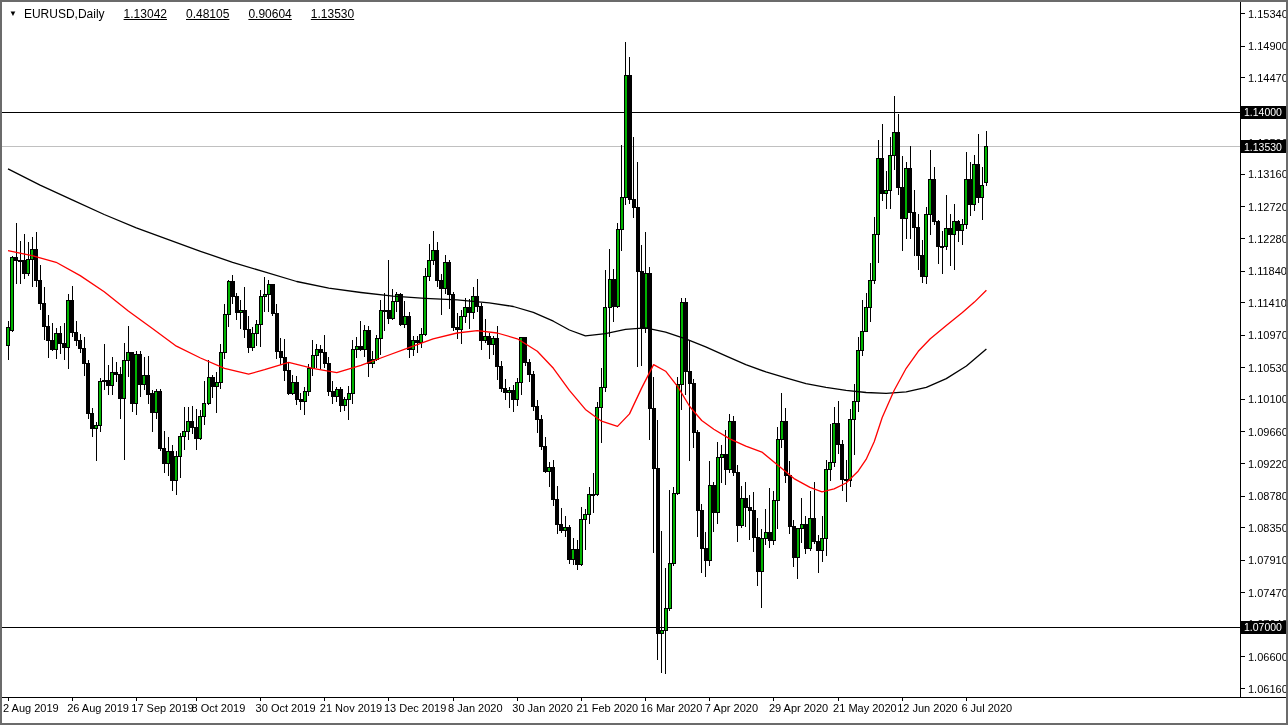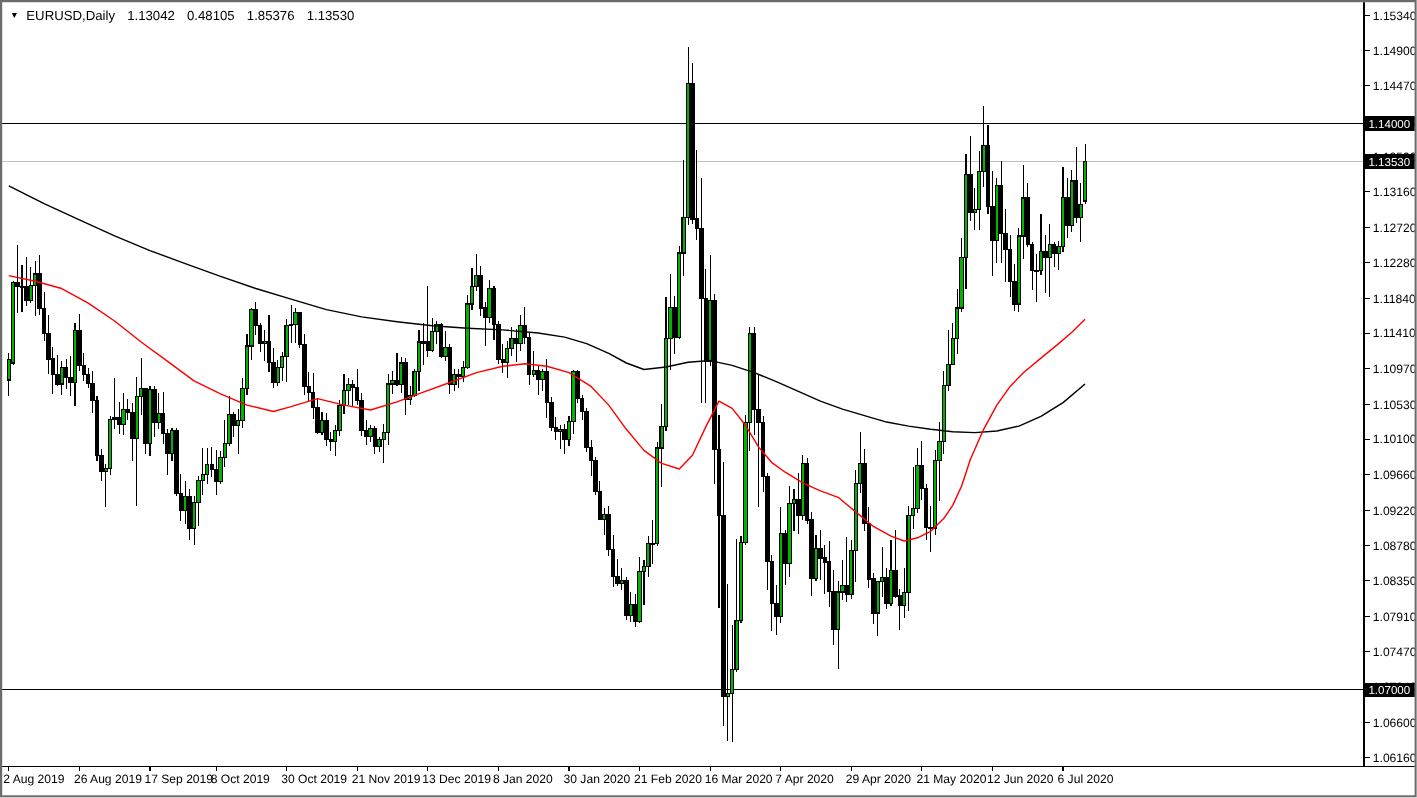--- a/index.html
+++ b/index.html
@@ -2,21 +2,21 @@
 <html><head>
 <meta charset="utf-8">
 <style>
   html,body{margin:0;padding:0;background:#f0f0f0;}
   #stage{position:relative;width:1288px;height:725px;background:#f0f0f0;font-family:"Liberation Sans",sans-serif;}
   #win{position:absolute;left:0;top:0;width:1284px;height:721px;border:2px solid #6b6b6b;background:#ffffff;}
   #plot{position:absolute;left:0;top:0;}
   #titlebar{position:absolute;left:7px;top:5px;display:flex;align-items:center;gap:7px;
             font-size:12px;color:#000;white-space:pre;}
   #titlebar .tri{font-size:8px;line-height:8px;cursor:pointer;}
-  #titlebar .q{margin-left:4px;}
+  #titlebar .q{margin-left:12px;text-decoration:underline;}
   svg text{font-family:"Liberation Sans",sans-serif;font-size:11px;fill:#000;}
   svg text.boxlbl{fill:#fff;font-size:10.5px;}
   .cr{shape-rendering:crispEdges;}
 </style>
 </head>
 <body>
 
 <div id="stage">
   <div id="win">
     <svg id="plot" width="1284" height="721">
@@ -616,17 +616,17 @@
         <g>
           <rect x="1239" y="138.4" width="45" height="13" fill="#000000" class="cr"></rect>
           <text class="boxlbl" x="1242" y="148.9">1.13530</text>
         </g>
       </svg>
     <div id="titlebar">
       <span class="tri">▼</span>
       <span>EURUSD,Daily</span>
       <span class="q">1.13042</span>
       <span class="q">0.48105</span>
-      <span class="q">1.85376</span>
+      <span class="q">0.90604</span>
       <span class="q">1.13530</span>
     </div>
   </div>
 </div>
 
 </body></html>

